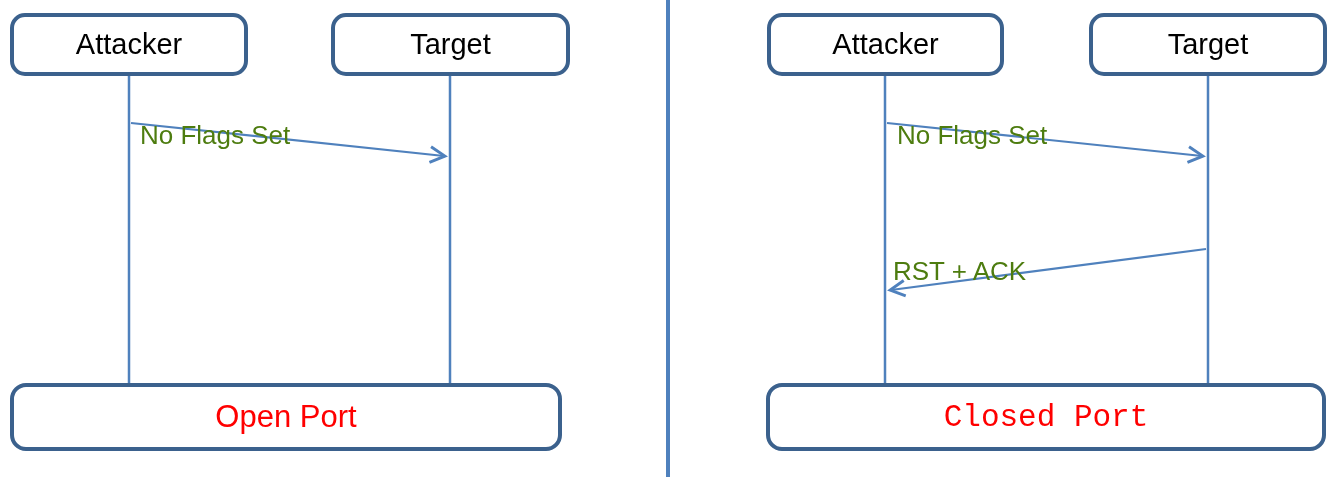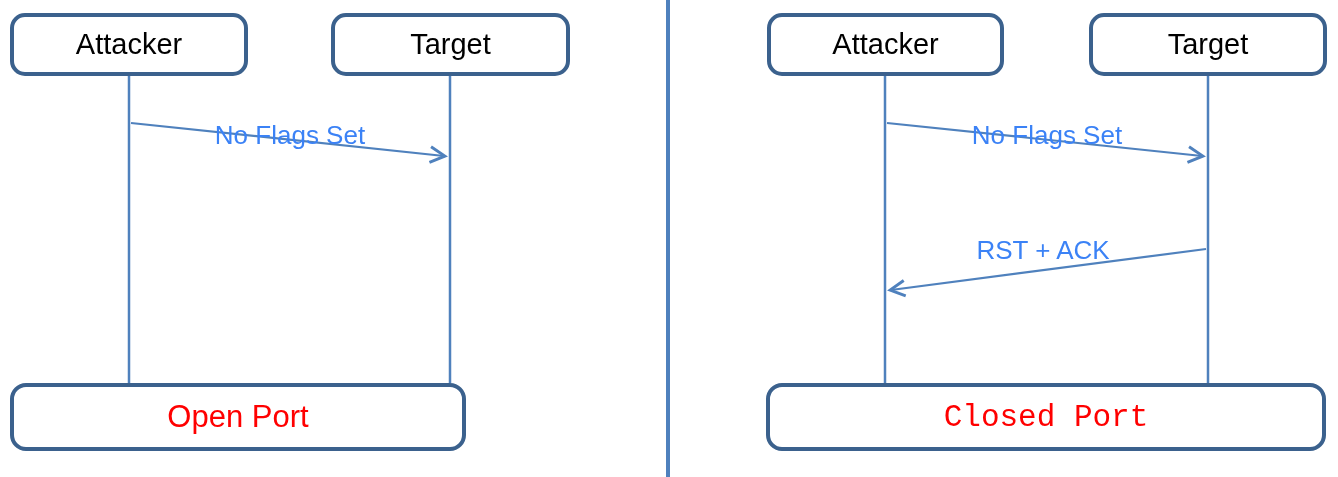--- a/index.html
+++ b/index.html
@@ -49,23 +49,22 @@
     display: flex;
     align-items: center;
     justify-content: center;
     font-size: 31px;
     color: #FF0000;
     z-index: 2;
   }
   .message-label {
     position: absolute;
     width: 300px;
-    text-align: center;
     font-size: 26px;
-    color: #3b82f6;
+    color: #4d7c0f;
     z-index: 3;
     white-space: nowrap;
   }
 </style>
 </head>
 <body>
 
 <div class="canvas">
 
   <svg class="overlay-svg" width="1338" height="477" viewBox="0 0 1338 477">
@@ -93,33 +92,33 @@
   <div class="actor-box" style="left:10px; width:238px;">
     <span>Attacker</span>
   </div>
 
   <div class="actor-box" style="left:331px; width:239px;">
     <span>Target</span>
   </div>
 
   <div class="message-label" style="left:140px; top:120px;">No Flags Set</div>
 
-  <div class="result-box" style="left:10px; width:456px;">
+  <div class="result-box" style="left:10px; width:552px;">
     <span>Open Port</span>
   </div>
 
   <div class="actor-box" style="left:767px; width:237px;">
     <span>Attacker</span>
   </div>
 
   <div class="actor-box" style="left:1089px; width:238px;">
     <span>Target</span>
   </div>
 
   <div class="message-label" style="left:897px; top:120px;">No Flags Set</div>
 
-  <div class="message-label" style="left:893px; top:235px;">RST + ACK</div>
+  <div class="message-label" style="left:893px; top:256px;">RST + ACK</div>
 
   <div class="result-box" style="left:766px; width:560px;font-family:Liberation Mono, monospace;">
     <span>Closed Port</span>
   </div>
 
 </div>
 
 </body></html>

